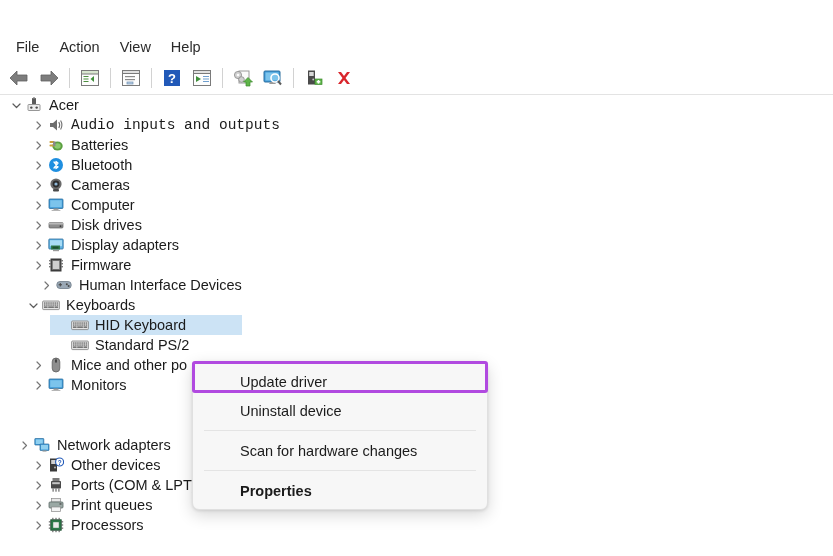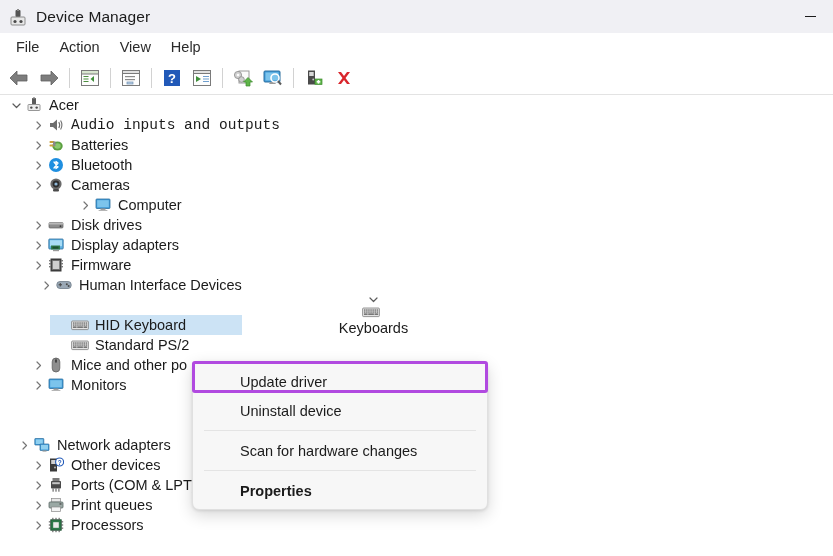--- a/index.html
+++ b/index.html
@@ -215,37 +215,20 @@
     box-sizing: border-box;
     pointer-events: none;
     z-index: 30;
   }
 </style>
 </head>
 <body>
 
 <div id="app">
 
-  <div class="titlebar">
-    <div class="title-icon">
-      <svg width="20" height="20" viewBox="0 0 20 20">
-        <rect x="7.5" y="2" width="5" height="7" rx="1" fill="#545454"></rect>
-        <rect x="9" y="1" width="2" height="2" fill="#8a8a8a"></rect>
-        <rect x="3" y="9" width="14" height="8" rx="1" fill="#e8e8e8" stroke="#8c8c8c" stroke-width="1"></rect>
-        <circle cx="7" cy="13.5" r="1.6" fill="#4a4a4a"></circle>
-        <circle cx="13" cy="13.5" r="1.6" fill="#4a4a4a"></circle>
-      </svg>
-    </div>
-    <div class="title-text">Device Manager</div>
-    <div class="win-controls">
-      <div class="win-btn">
-        <span class="glyph"></span>
-      </div>
-    </div>
-  </div>
 
   <div class="menubar">
     <div class="menu-item">File</div>
     <div class="menu-item">Action</div>
     <div class="menu-item">View</div>
     <div class="menu-item">Help</div>
   </div>
 
   <div class="toolbar">
 
@@ -426,21 +409,21 @@
           <span class="dev-icon">
             <svg width="16" height="16" viewBox="0 0 16 16">
               <circle cx="8" cy="7" r="5.6" fill="#6a6a6a"></circle>
               <circle cx="8" cy="7" r="3.4" fill="#2e2e2e"></circle>
               <circle cx="8" cy="7" r="1.6" fill="#8fb8d8"></circle>
               <rect x="5" y="12" width="6" height="2.4" rx="1" fill="#4a4a4a"></rect>
             </svg>
           </span>
           <span class="label">Cameras</span>
         </div>
-        <div class="tree-row" style="padding-left: 30px; margin-left: 47px;">
+        <div class="tree-row" style="padding-left: 30px;">
           <span class="chev">
             <svg width="9" height="9" viewBox="0 0 9 9">
               <path d="M3 1 L6.5 4.5 L3 8" fill="none" stroke="#767676" stroke-width="1.2" stroke-linecap="round" stroke-linejoin="round"></path>
             </svg>
           </span>
           <span class="dev-icon">
             <svg width="16" height="16" viewBox="0 0 16 16">
               <rect x="1" y="2" width="14" height="9.5" rx="0.8" fill="#3f9ad8" stroke="#2c6f9e" stroke-width="0.8"></rect>
               <rect x="2.2" y="3.2" width="11.6" height="7" fill="#7cc4ec"></rect>
               <rect x="5.5" y="11.5" width="5" height="1.4" fill="#9a9a9a"></rect>
@@ -512,21 +495,21 @@
             <svg width="16" height="16" viewBox="0 0 16 16">
               <rect x="0.8" y="4.5" width="14.4" height="7" rx="3.2" fill="#9aa8b5" stroke="#6d7b88" stroke-width="0.8"></rect>
               <rect x="2.6" y="7.2" width="3.4" height="1.1" fill="#4a4a4a"></rect>
               <rect x="3.75" y="6.05" width="1.1" height="3.4" fill="#4a4a4a"></rect>
               <circle cx="10.8" cy="7.3" r="1" fill="#4a4a4a"></circle>
               <circle cx="12.6" cy="8.9" r="1" fill="#4a4a4a"></circle>
             </svg>
           </span>
           <span class="label">Human Interface Devices</span>
         </div>
-        <div class="tree-row" style="padding-left: 25px; flex-direction: column;">
+        <div class="tree-row" style="padding-left: 25px;">
           <span class="chev">
             <svg width="9" height="9" viewBox="0 0 9 9">
               <path d="M1 3 L4.5 6.5 L8 3" fill="none" stroke="#5c5c5c" stroke-width="1.2" stroke-linecap="round" stroke-linejoin="round"></path>
             </svg>
           </span>
           <span class="dev-icon">
             <svg width="18" height="13" viewBox="0 0 18 13">
               <rect x="0.6" y="2" width="16.8" height="8.6" rx="1" fill="#e3e3e3" stroke="#7d7d7d" stroke-width="0.8"></rect>
               <rect x="2" y="3.4" width="1.5" height="1.3" fill="#6a6a6a"></rect>
               <rect x="4.1" y="3.4" width="1.5" height="1.3" fill="#6a6a6a"></rect>

